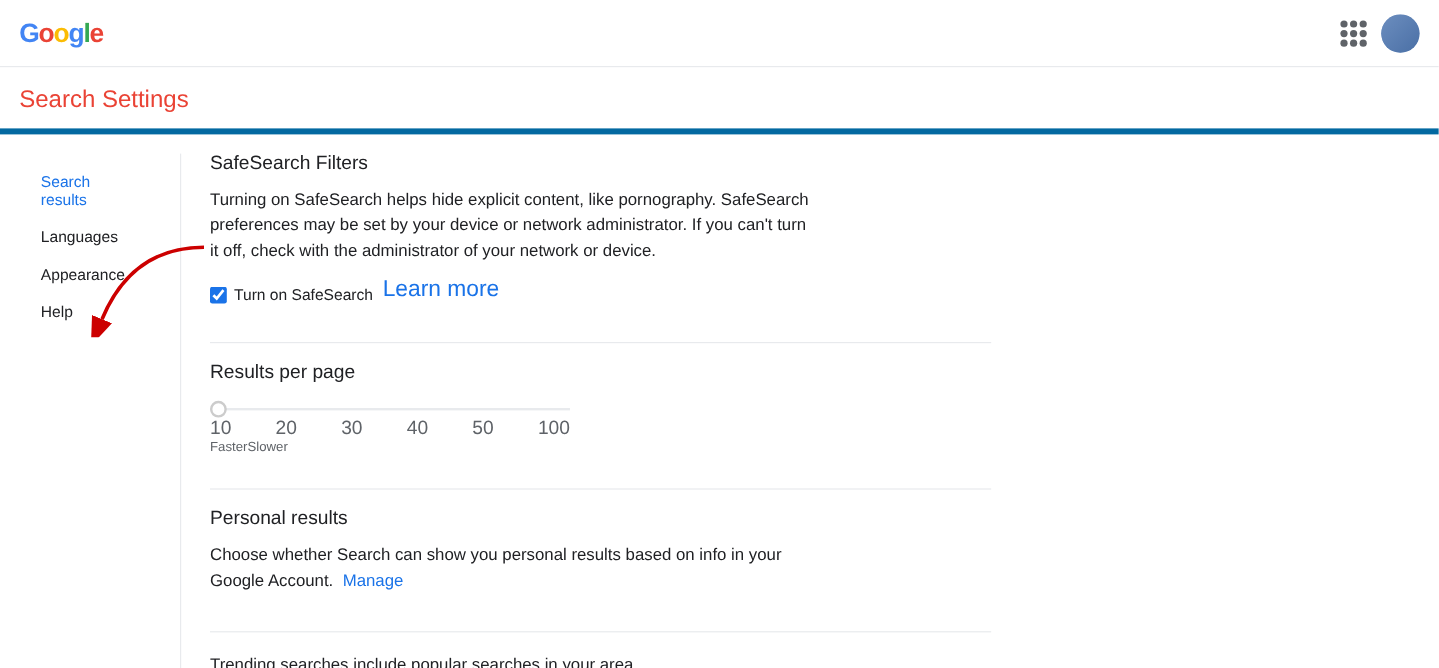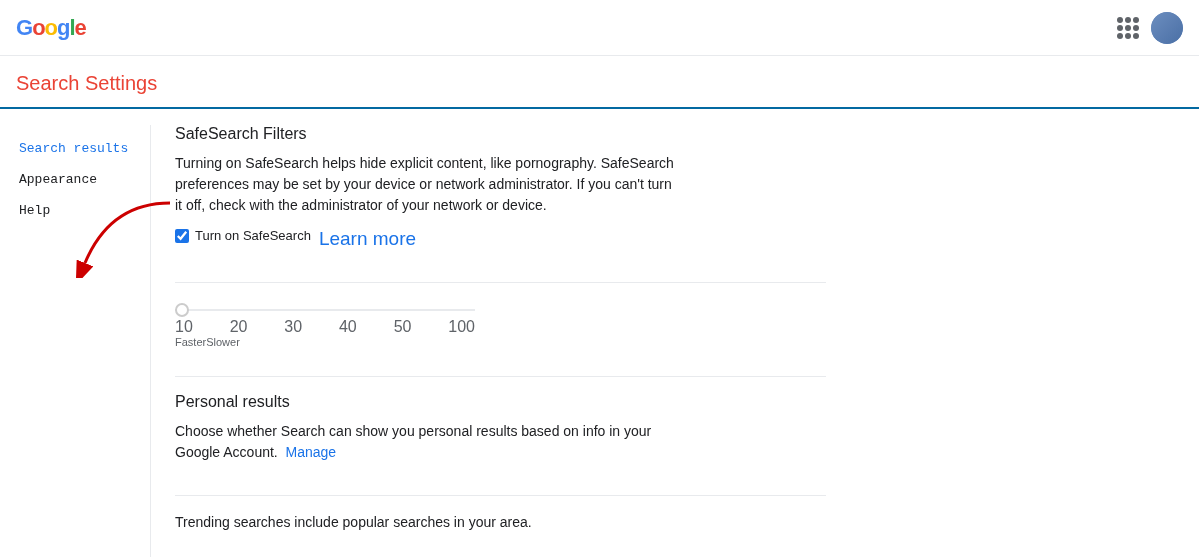--- a/index.html
+++ b/index.html
@@ -22,47 +22,46 @@
     .g-green { color: #34a853; }
     .header-right { display: flex; align-items: center; gap: 12px; }
     .grid-icon { display: grid; grid-template-columns: repeat(3, 6px); grid-template-rows: repeat(3, 6px); gap: 2px; cursor: pointer; }
     .grid-dot { width: 6px; height: 6px; background: #5f6368; border-radius: 50%; }
     .avatar { width: 32px; height: 32px; border-radius: 50%; background: #6c8ebf; overflow: hidden; cursor: pointer; display: flex; align-items: center; justify-content: center; }
     .avatar-img { width: 100%; height: 100%; background: linear-gradient(135deg, #6c8ebf 0%, #4a6fa5 100%); border-radius: 50%; }
 
     
     .page-title-bar {
       padding: 16px 32px 12px 16px;
-      border-bottom: 2px solid #0369a1;
+      border-bottom: 5px solid #0369a1;
     }
     .page-title {
       font-size: 20px;
       color: #ea4335;
       font-weight: normal;
     }
 
     
     .main-layout {
       display: flex;
       padding: 16px 0;
     }
 
     
     .sidebar {
       width: 150px;
       flex-shrink: 0;
       padding: 8px 0;
     }
     .sidebar-item {
-      padding: 8px 19px;
+      padding: 8px 34px;
       font-size: 13px;
       cursor: pointer;
       color: #202124;
       display: block;
-      font-family: Liberation Mono, monospace;
     }
     .sidebar-item.active { color: #1a73e8; }
     .sidebar-item.help { color: #202124; }
 
     
     .content {
       flex: 1;
       padding: 0 24px;
       border-left: 1px solid #e8eaed;
       max-width: 700px;
@@ -80,21 +79,21 @@
     .section-desc {
       font-size: 14px;
       color: #202124;
       line-height: 1.5;
       margin-bottom: 12px;
       max-width: 500px;
     }
 
     .safesearch-checkbox-row {
       display: flex;
-      align-items: flex-start;
+      align-items: flex-end;
       gap: 8px;
       margin-bottom: 8px;
       position: relative;
     }
 
     .checkbox-label {
       display: flex;
       align-items: center;
       gap: 6px;
       font-size: 13px;
@@ -213,20 +212,21 @@
 </div>
 
 <div class="page-title-bar">
   <h1 class="page-title">Search Settings</h1>
 </div>
 
 <div class="main-layout">
 
   <nav class="sidebar">
     <a class="sidebar-item active">Search results</a>
+    <a class="sidebar-item">Languages</a>
     <a class="sidebar-item">Appearance</a>
     <a class="sidebar-item help">Help</a>
   </nav>
 
   <div class="content">
 
     <div class="section">
       <h2 class="section-title">SafeSearch Filters</h2>
       <p class="section-desc">Turning on SafeSearch helps hide explicit content, like pornography. SafeSearch preferences may be set by your device or network administrator. If you can't turn it off, check with the administrator of your network or device.</p>
       <div class="safesearch-row-wrapper">
@@ -247,20 +247,21 @@
             <span>Turn on SafeSearch</span>
           </label>
           <a class="learn-more-link">Learn more</a>
         </div>
       </div>
     </div>
 
     <hr class="section-divider">
 
     <div class="results-per-page-section section">
+      <h2 class="section-title">Results per page</h2>
       <div class="slider-container">
         <input type="range" class="slider" min="10" max="100" value="10" step="10" style="">
         <div class="slider-labels">
           <span>10</span>
           <span>20</span>
           <span>30</span>
           <span>40</span>
           <span>50</span>
           <span>100</span>
         </div>

